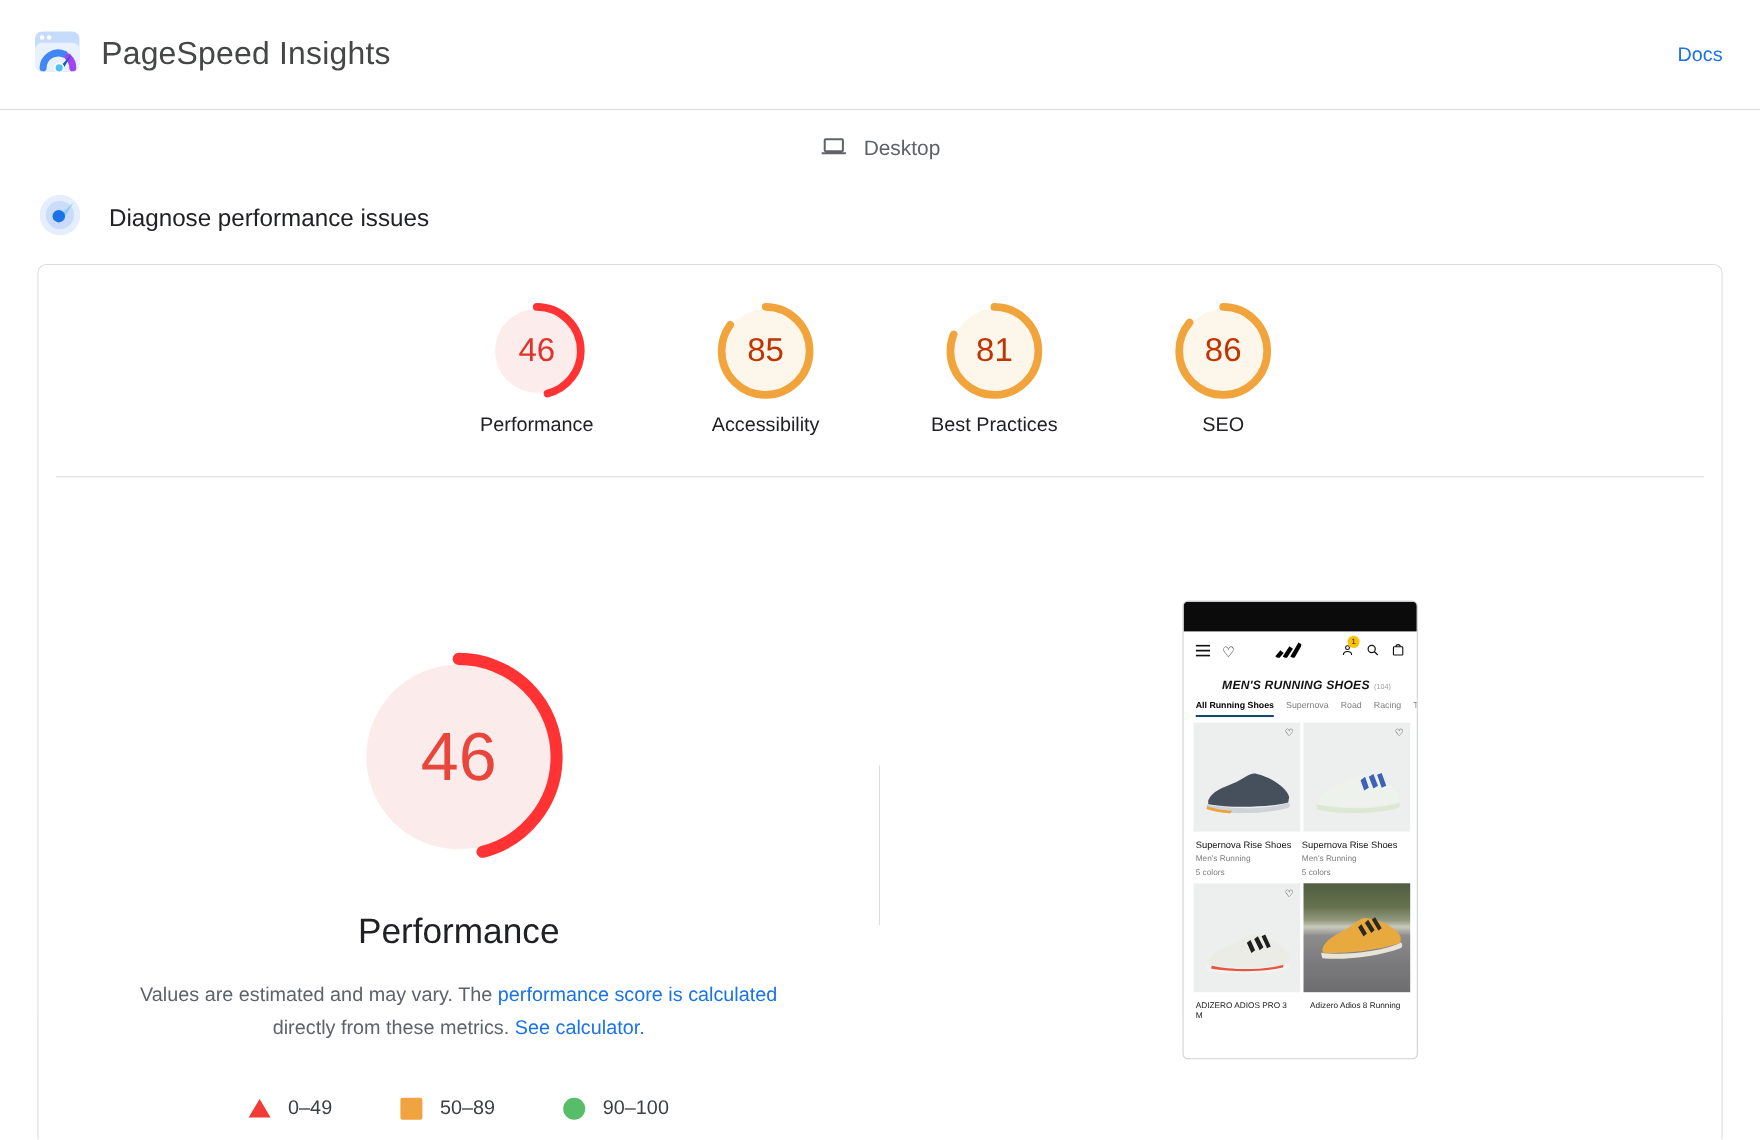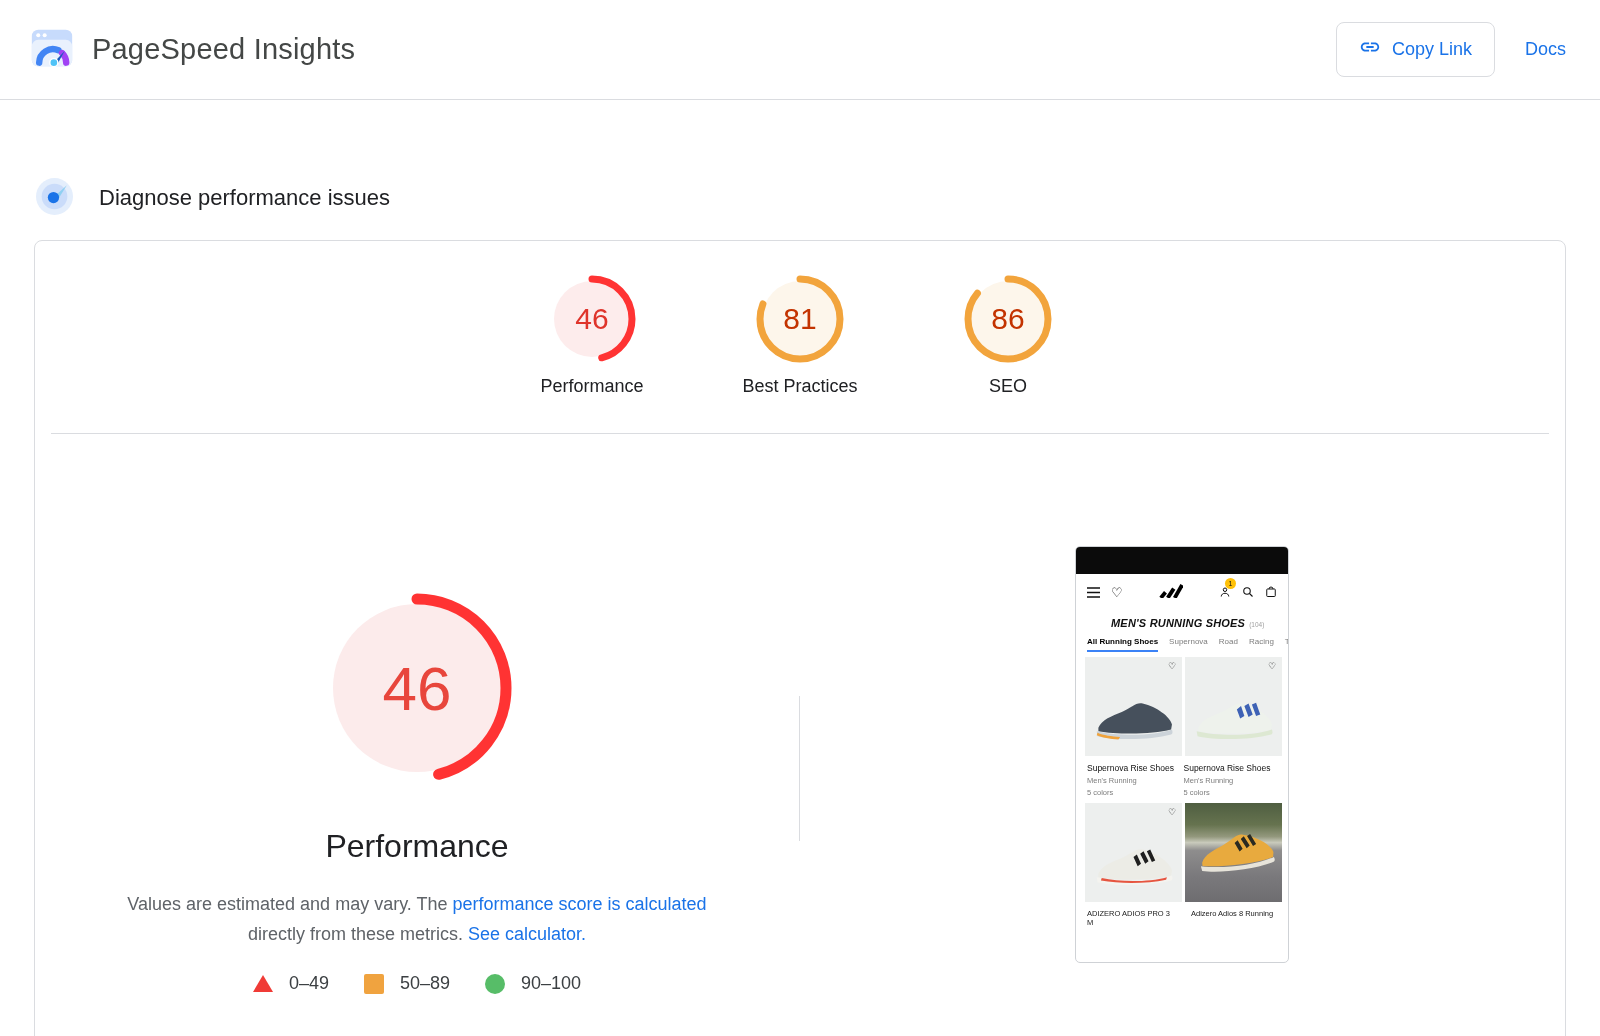--- a/index.html
+++ b/index.html
@@ -55,21 +55,21 @@
                  padding-top:158px; }
   .big-gauge { position:relative; width:192px; height:192px; }
   .big-gauge svg { position:absolute; inset:0; }
   .big-num { position:absolute; inset:0; display:flex; align-items:center; justify-content:center;
              font-size:62px; color:#e8463c; }
   .big-arc { stroke:#f33; fill:none; stroke-width:11; stroke-linecap:round; }
   .perf-title { margin-top:44px; font-size:32px; font-weight:400; color:#202124; }
   .perf-desc { margin-top:24px; width:618px; text-align:center; font-size:18px;
                line-height:30px; color:#5f6368; }
   .perf-desc a { color:#1a73e8; text-decoration:none; }
-  .legend { margin-top:24px; display:flex; align-items:center; gap:35px; }
+  .legend { margin-top:48px; display:flex; align-items:center; gap:62px; }
   .legend-item { display:flex; align-items:center; gap:16px; font-size:18px; color:#3c4043; }
   .shape-triangle { width:0; height:0; border-left:10px solid transparent;
                     border-right:10px solid transparent; border-bottom:17px solid #f03b36; }
   .shape-square { width:20px; height:20px; border-radius:2px; background:#f0a33f; }
   .shape-circle { width:20px; height:20px; border-radius:50%; background:#57bd68; }
 
   .v-divider { position:absolute; left:764px; top:262px; width:1px; height:145px; background:#dadce0; }
 
   .detail-right { flex:1; display:flex; justify-content:center; padding-top:112px; }
 
@@ -83,21 +83,21 @@
   .t-account { position:relative; }
   .t-badge { position:absolute; top:-6px; right:-5px; width:11px; height:11px; background:#ffc107;
              border-radius:50%; font-size:7px; display:flex; align-items:center; justify-content:center;
              color:#111; }
   .t-title-row { padding:6px 11px 0; display:flex; align-items:baseline; gap:4px; }
   .t-title { font-size:11px; font-weight:700; font-style:italic; letter-spacing:.2px; color:#111;margin-left:24px; }
   .t-count { font-size:6.5px; color:#a0a0a0; }
   .t-desc { padding:6px 11px 0; font-size:8px; line-height:12px; color:#2d2d2d; }
   .t-tabs { margin-top:8px; padding:0 11px; display:flex; gap:11px; white-space:nowrap;
             overflow:hidden; font-size:8px; color:#7d7d7d; }
-  .t-tab-active { color:#000; font-weight:700; border-bottom:2px solid #3b82f6; padding-bottom:4px; }
+  .t-tab-active { color:#000; font-weight:700; border-bottom:2px solid #0c4a6e; padding-bottom:4px; }
   .t-grid { margin-top:5px; padding:0 6px 0 9px; display:grid; grid-template-columns:1fr 1fr; gap:3px; }
   .t-cell { position:relative; height:99px; background:#edefee; overflow:hidden; }
   .t-cell .t-heart { position:absolute; top:5px; right:6px; font-size:9px; }
   .t-cell svg.shoe { position:absolute; left:5px; bottom:6px; width:92px; }
   .t-photo { background:linear-gradient(180deg,#4f5e41 0%,#66734f 22%,#93987d 34%,#c9cabc 40%,#8e8d8d 48%,#7a797c 74%,#6e6d70 100%); }
   .t-photo svg.shoe { left:8px; bottom:22px; width:90px; transform:rotate(-6deg); }
   .t-caps { padding:7px 11px 0; display:grid; grid-template-columns:1fr 1fr; gap:3px; }
   .t-name { font-size:8.5px; font-weight:500; color:#111; }
   .t-meta { margin-top:3px; font-size:7.5px; color:#7d7d7d; }
   .t-caps2 { padding:7px 11px 0; display:grid; grid-template-columns:1fr 1fr; gap:18px; }
@@ -116,33 +116,33 @@
         <circle cx="16" cy="10" r="2.2" fill="#fff"></circle>
         <path d="M10 40 A15 15 0 0 1 31 26.5" stroke="#4285f4" stroke-width="7" fill="none" stroke-linecap="round"></path>
         <path d="M35 29.5 A15 15 0 0 1 39.5 40" stroke="#a142f4" stroke-width="7" fill="none" stroke-linecap="round"></path>
         <path d="M25 41 L38 27 L29 43 Z" fill="#185abc"></path>
         <circle cx="26" cy="40" r="4.4" fill="#4fc3f7" stroke="#fff" stroke-width="1.6"></circle>
       </svg>
     </span>
     <span class="brand-title">PageSpeed Insights</span>
   </div>
   <div class="top-actions">
-    <button class="copy-link-btn">
-      <span>
-        <svg width="22" height="22" viewBox="0 0 24 24" fill="#1a73e8">
-          <path d="M3.9 12c0-1.71 1.39-3.1 3.1-3.1h4V7H7c-2.76 0-5 2.24-5 5s2.24 5 5 5h4v-1.9H7c-1.71 0-3.1-1.39-3.1-3.1zM8 13h8v-2H8v2zm9-6h-4v1.9h4c1.71 0 3.1 1.39 3.1 3.1s-1.39 3.1-3.1 3.1h-4V17h4c2.76 0 5-2.24 5-5s-2.24-5-5-5z"></path>
-        </svg>
-      </span>
-      <span>Copy Link</span>
-    </button>
     <a class="docs-link" href="#">Docs</a>
   </div>
 </header>
 
 <nav class="tabs-row">
+  <div class="tab inactive">
+    <span>
+      <svg width="26" height="22" viewBox="0 0 24 24" fill="#5f6368">
+        <path d="M20 18c1.1 0 2-.9 2-2V6c0-1.1-.9-2-2-2H4c-1.1 0-2 .9-2 2v10c0 1.1.9 2 2 2H0v2h24v-2h-4zM4 6h16v10H4V6z"></path>
+      </svg>
+    </span>
+    <span>Desktop</span>
+  </div>
 </nav>
 
 <div class="diagnose-row">
   <span>
     <svg width="37" height="37" viewBox="0 0 36 36">
       <circle cx="18" cy="18" r="18" fill="#e4eefc"></circle>
       <circle cx="18" cy="18" r="12.5" fill="#cadcfa"></circle>
       <path d="M18 18 L30 7 L22 20 Z" fill="#8fd0f2"></path>
       <circle cx="17" cy="19" r="5.5" fill="#1a73e8"></circle>
     </svg>
@@ -158,20 +158,30 @@
       <div class="gauge-wrap">
         <svg viewBox="0 0 90 90">
           <circle class="g-fill" cx="45" cy="45" r="38"></circle>
           <circle class="g-arc" cx="45" cy="45" r="40" transform="rotate(-90 45 45)" stroke-dasharray="115.6106096521044 251.32741228718345"></circle>
         </svg>
         <span class="gauge-num">46</span>
       </div>
       <span class="gauge-label">Performance</span>
     </div>
 
+    <div class="gauge-item" data-level="average">
+      <div class="gauge-wrap">
+        <svg viewBox="0 0 90 90">
+          <circle class="g-fill" cx="45" cy="45" r="38"></circle>
+          <circle class="g-arc" cx="45" cy="45" r="40" transform="rotate(-90 45 45)" stroke-dasharray="213.62830044410592 251.32741228718345"></circle>
+        </svg>
+        <span class="gauge-num">85</span>
+      </div>
+      <span class="gauge-label">Accessibility</span>
+    </div>
 
     <div class="gauge-item" data-level="average">
       <div class="gauge-wrap">
         <svg viewBox="0 0 90 90">
           <circle class="g-fill" cx="45" cy="45" r="38"></circle>
           <circle class="g-arc" cx="45" cy="45" r="40" transform="rotate(-90 45 45)" stroke-dasharray="203.57520395261858 251.32741228718345"></circle>
         </svg>
         <span class="gauge-num">81</span>
       </div>
       <span class="gauge-label">Best Practices</span>

